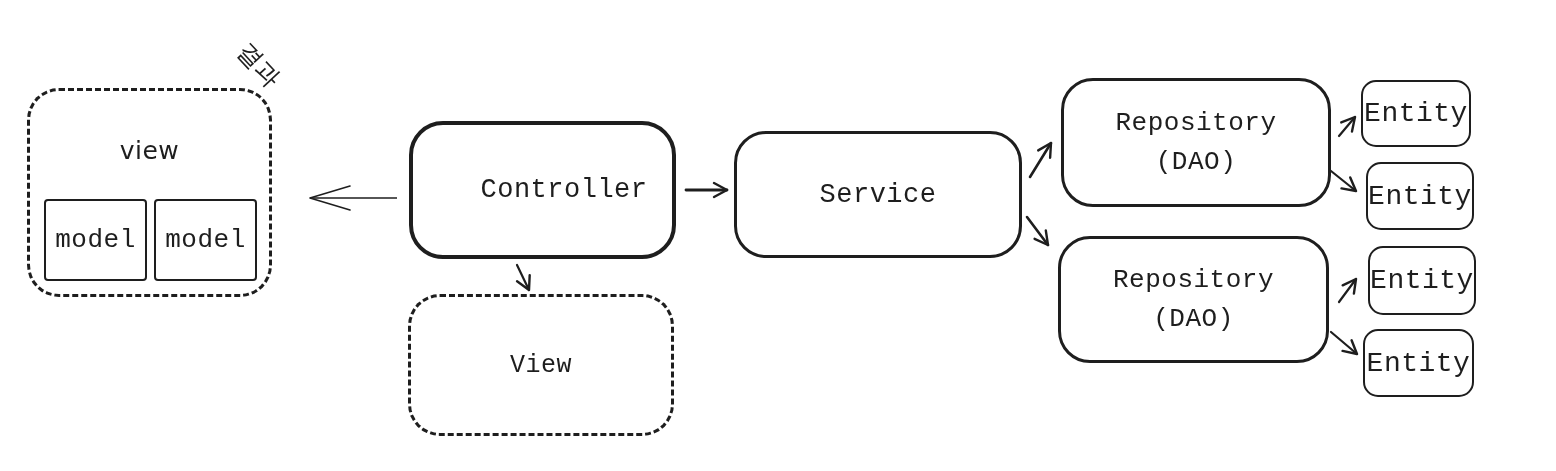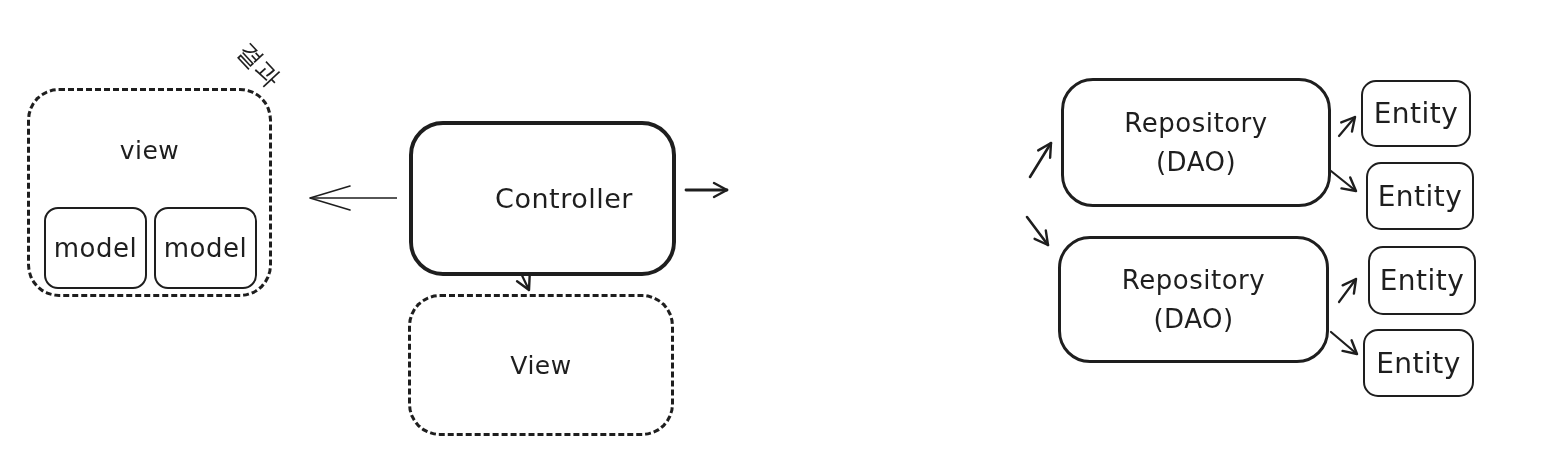--- a/index.html
+++ b/index.html
@@ -23,52 +23,53 @@
     border-radius: 32px;
     background: #ffffff;
     display: flex;
     align-items: center;
     justify-content: center;
     letter-spacing: 0.5px;
   }
   .node .lbl {
     text-align: center;
     white-space: nowrap;
+    font-family: Liberation Mono, monospace;
   }
   .dashed { border-style: dashed; }
   .bold   { border-width: 4px; }
 
   
   #client-view-group {
     left: 27px; top: 88px; width: 245px; height: 209px;
     align-items: flex-start;
     justify-content: center;
   }
   #client-view-group .group-label {
     margin-top: 45px;
     font-size: 25px;
   }
   .model-box {
     position: absolute;
     box-sizing: border-box;
     border: 2.5px solid #1e1e1e;
-    border-radius: 14px;
+    border-radius: 4px;
     background: #ffffff;
     display: flex;
     align-items: center;
     justify-content: center;
     font-size: 26px;
     width: 103px; height: 82px;
-    top: 116px;
+    top: 108px;
   }
   #model-1 { left: 14px; }
   #model-2 { left: 124px; }
 
   #controller {
-    left: 409px; top: 121px; width: 267px; height: 155px;
+    left: 409px; top: 121px; width: 267px; height: 138px;
     border-radius: 34px;
     font-size: 27px;
     padding-left: 43px;
   }
   #view-box {
     left: 408px; top: 294px; width: 266px; height: 142px;
     font-size: 25px;
   }
   #service {
     left: 734px; top: 131px; width: 288px; height: 127px;
@@ -146,20 +147,23 @@
   </div>
 
   <div id="controller" class="node bold">
     <span class="lbl">Controller</span>
   </div>
 
   <div id="view-box" class="node dashed">
     <span class="lbl">View</span>
   </div>
 
+  <div id="service" class="node">
+    <span class="lbl">Service</span>
+  </div>
 
   <div id="repository-1" class="node repo">
     <span class="lbl">Repository</span>
     <span class="lbl">(DAO)</span>
   </div>
 
   <div id="repository-2" class="node repo">
     <span class="lbl">Repository</span>
     <span class="lbl">(DAO)</span>
   </div>

